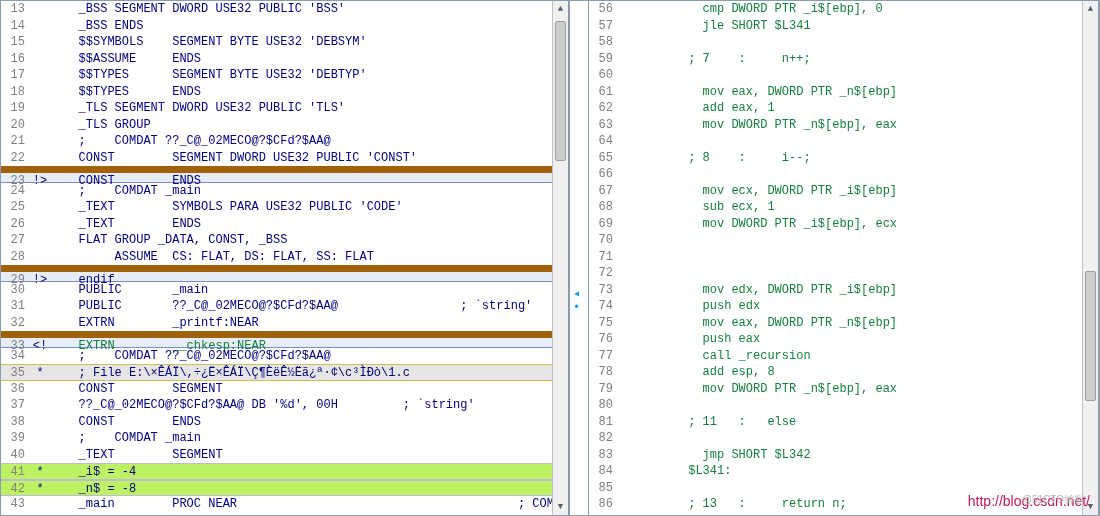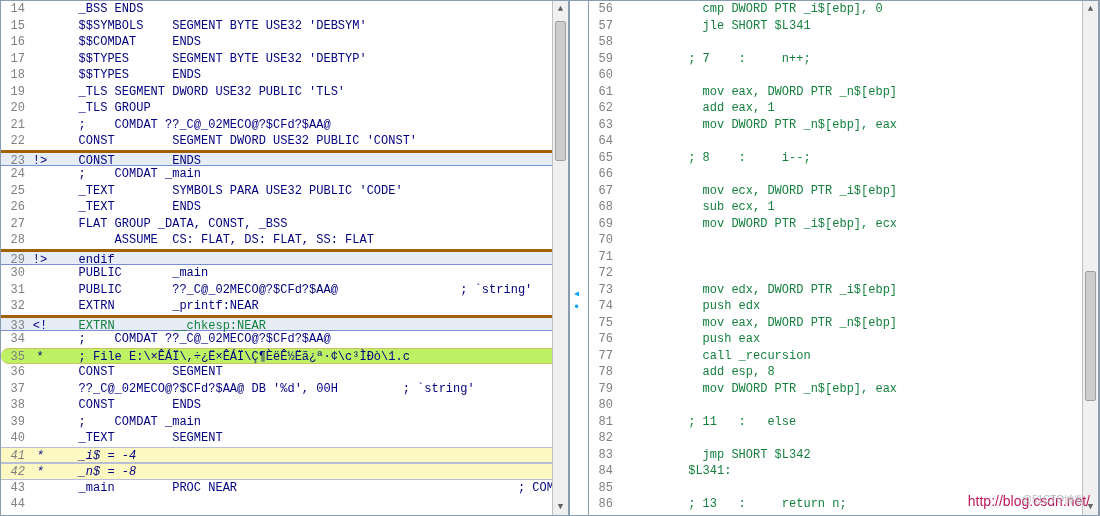--- a/index.html
+++ b/index.html
@@ -49,23 +49,23 @@
   color: #000080;
   flex-shrink: 0;
   text-align: center;
 }
 .code {
   flex: 1;
   padding-left: 6px;
   color: #000080;
 }
 .code.red { color: #15803d; }
-.line.hl-blue { background: #e6edf7; border-top:3px solid #a16207; border-bottom:1px solid #7a8ed6; }
-.line.hl-pale { background: #fef9c3; border-top:1px solid #b8bed6; border-bottom:1px solid #b8bed6;font-style:italic; }
-.line.hl-yellow { background: #bef264; border-top:1px solid #ccc060; border-bottom:1px solid #ccc060;border-radius:8px;}
+.line.hl-blue { background: #e6edf7; border-top:7px solid #a16207; border-bottom:1px solid #7a8ed6; }
+.line.hl-pale { background: #bef264; border-top:1px solid #b8bed6; border-bottom:1px solid #b8bed6; }
+.line.hl-yellow { background: #e5e5e5; border-top:1px solid #ccc060; border-bottom:1px solid #ccc060;}
 .line.hl-yellow .code { color: #000080; }
 .scrollbar-v {
   position: absolute;
   right: 0; top: 0; bottom: 0;
   width: 16px;
   background: #f0f0f0;
   border-left: 1px solid #c0c0c0;
 }
 .scrollbar-v .thumb {
   position: absolute;
@@ -107,23 +107,24 @@
   font-size: 10px;
 }
 </style>
 </head>
 <body>
 
 <div class="container">
 
   <div class="pane pane-left">
     <div class="scroll-area" id="left-area">
+        <div class="line "><span class="lnum">13</span><span class="mark"></span><span class="code">   _BSS	SEGMENT DWORD USE32 PUBLIC 'BSS'</span></div>
         <div class="line "><span class="lnum">14</span><span class="mark"></span><span class="code">   _BSS	ENDS</span></div>
         <div class="line "><span class="lnum">15</span><span class="mark"></span><span class="code">   $$SYMBOLS	SEGMENT BYTE USE32 'DEBSYM'</span></div>
-        <div class="line "><span class="lnum">16</span><span class="mark"></span><span class="code">   $$COMDAT	ENDS</span></div>
+        <div class="line "><span class="lnum">16</span><span class="mark"></span><span class="code">   $$ASSUME	ENDS</span></div>
         <div class="line "><span class="lnum">17</span><span class="mark"></span><span class="code">   $$TYPES	SEGMENT BYTE USE32 'DEBTYP'</span></div>
         <div class="line "><span class="lnum">18</span><span class="mark"></span><span class="code">   $$TYPES	ENDS</span></div>
         <div class="line "><span class="lnum">19</span><span class="mark"></span><span class="code">   _TLS	SEGMENT DWORD USE32 PUBLIC 'TLS'</span></div>
         <div class="line "><span class="lnum">20</span><span class="mark"></span><span class="code">   _TLS	GROUP</span></div>
         <div class="line "><span class="lnum">21</span><span class="mark"></span><span class="code">   ;	COMDAT ??_C@_02MECO@?$CFd?$AA@</span></div>
         <div class="line "><span class="lnum">22</span><span class="mark"></span><span class="code">   CONST	SEGMENT DWORD USE32 PUBLIC 'CONST'</span></div>
         <div class="line hl-blue"><span class="lnum">23</span><span class="mark">!&gt;</span><span class="code">   CONST	ENDS</span></div>
         <div class="line "><span class="lnum">24</span><span class="mark"></span><span class="code">   ;	COMDAT _main</span></div>
         <div class="line "><span class="lnum">25</span><span class="mark"></span><span class="code">   _TEXT	SYMBOLS PARA USE32 PUBLIC 'CODE'</span></div>
         <div class="line "><span class="lnum">26</span><span class="mark"></span><span class="code">   _TEXT	ENDS</span></div>

